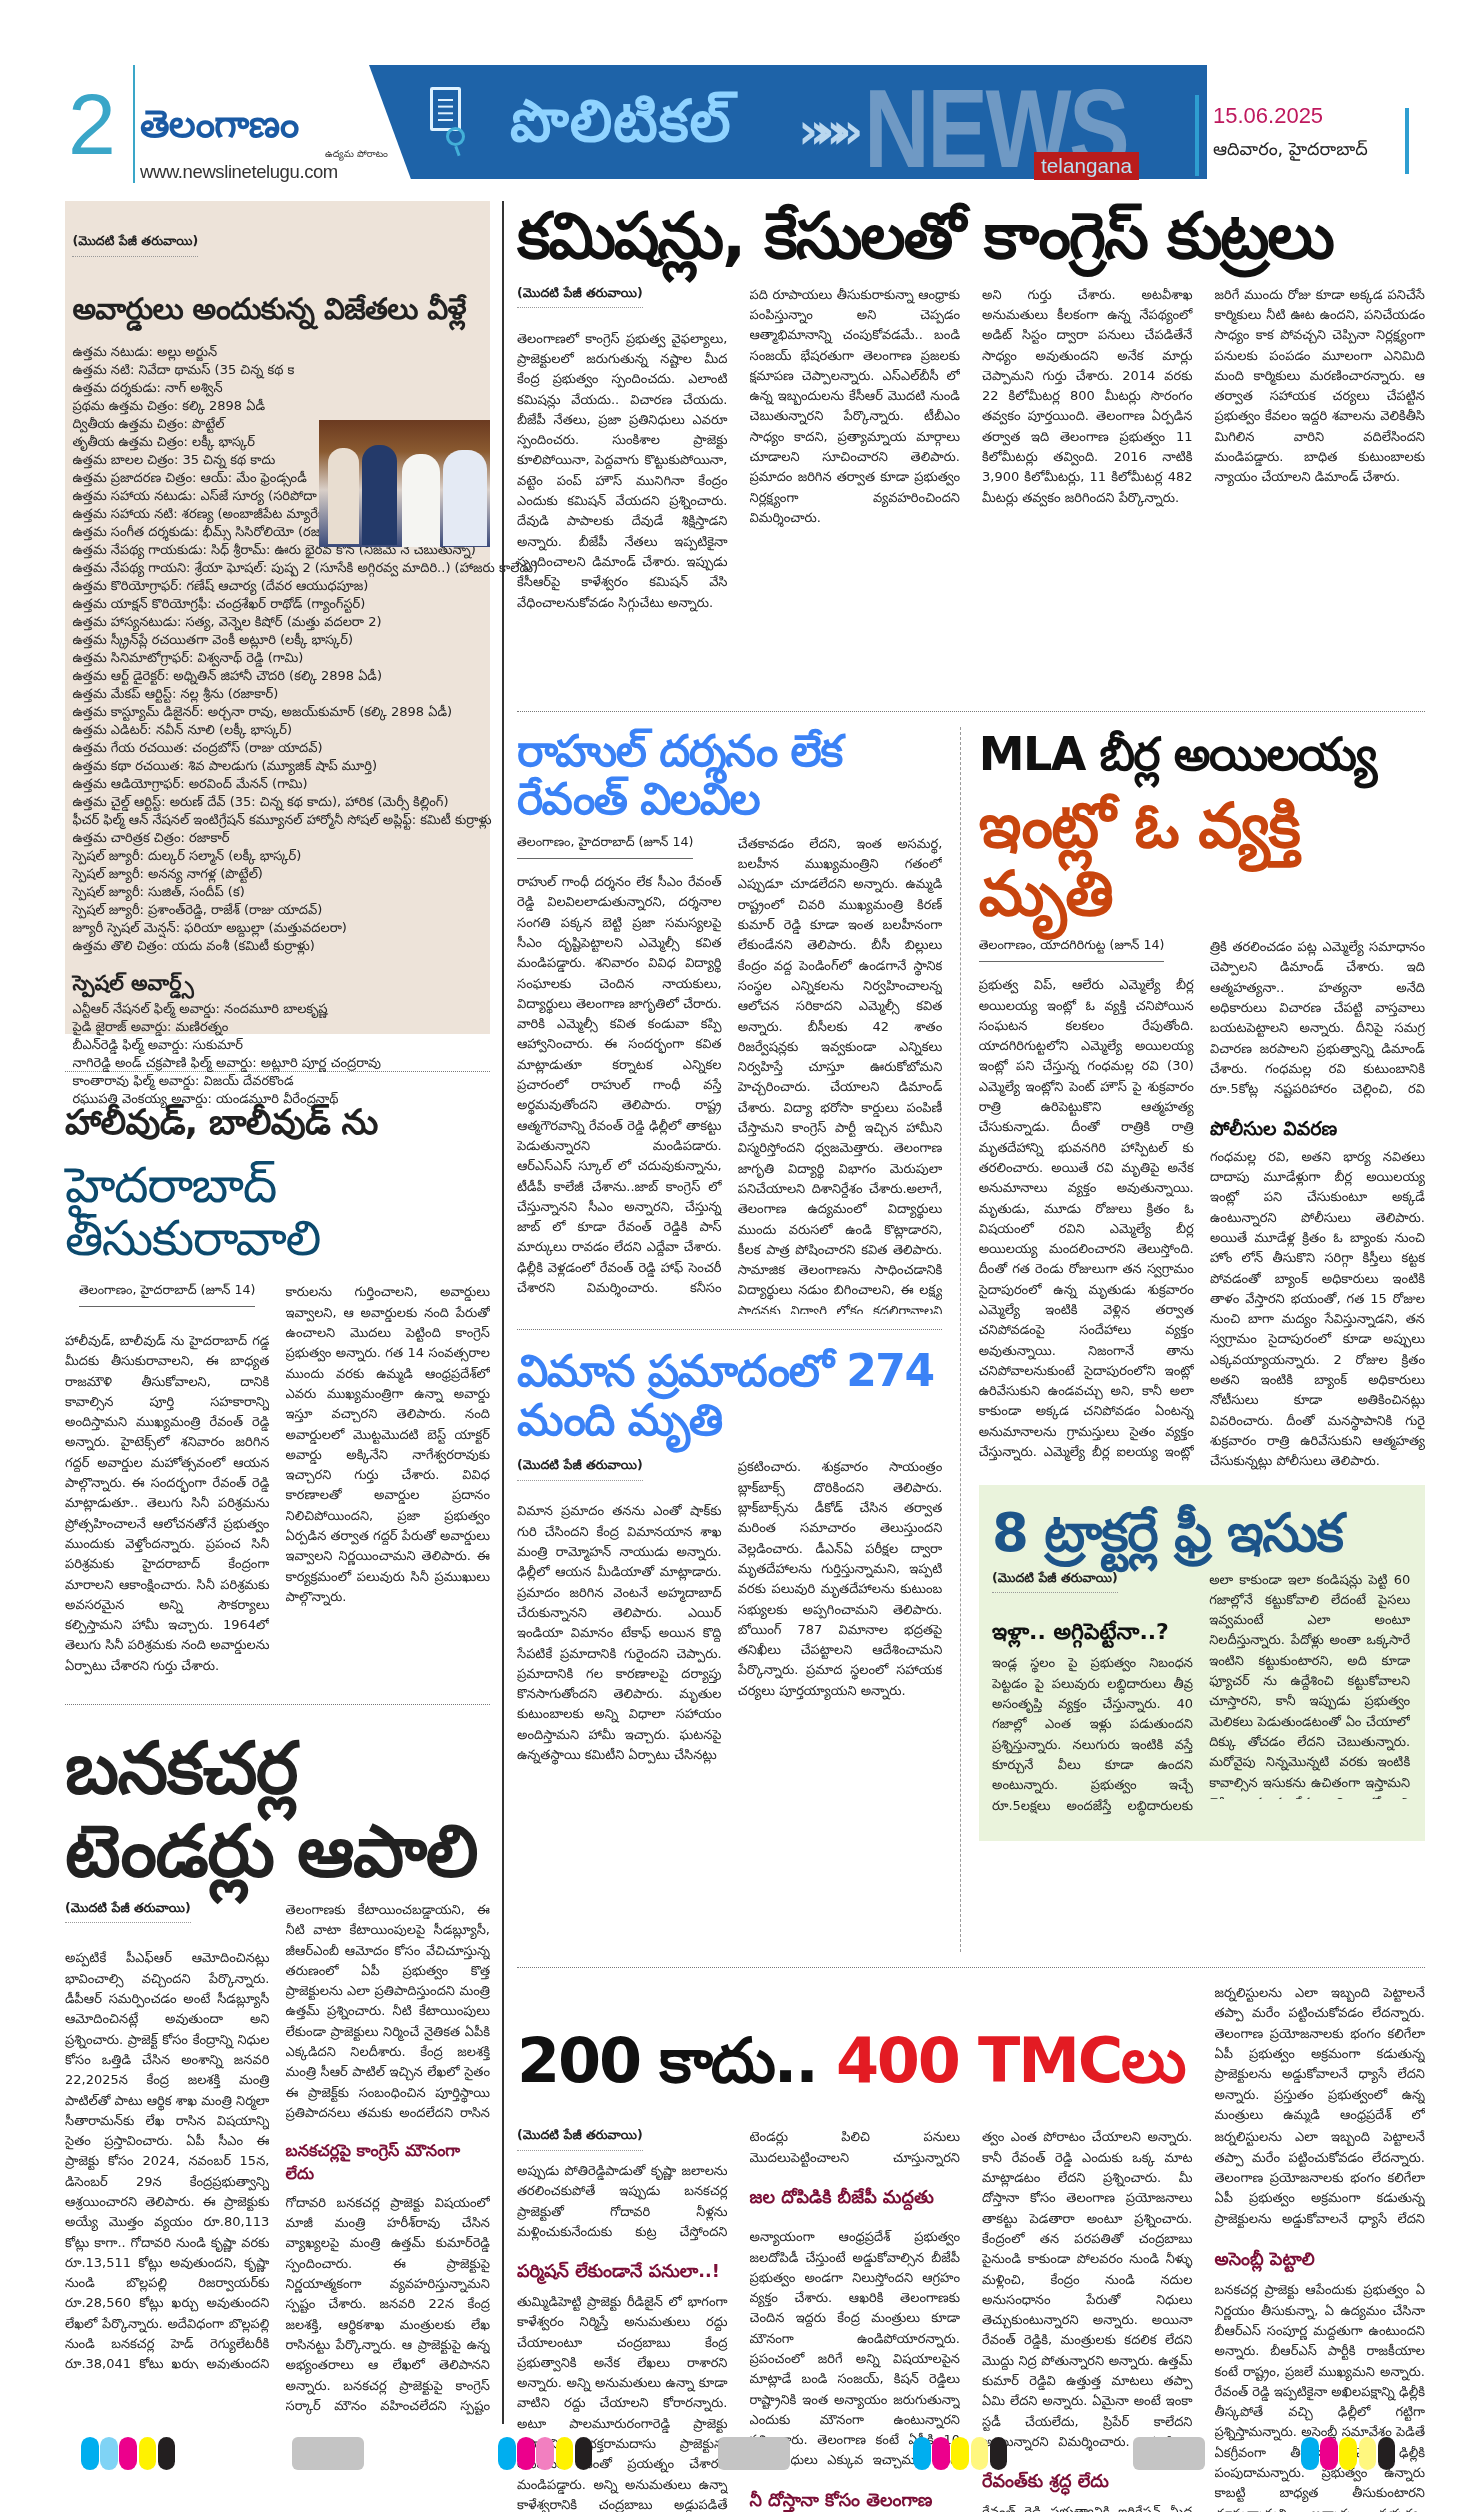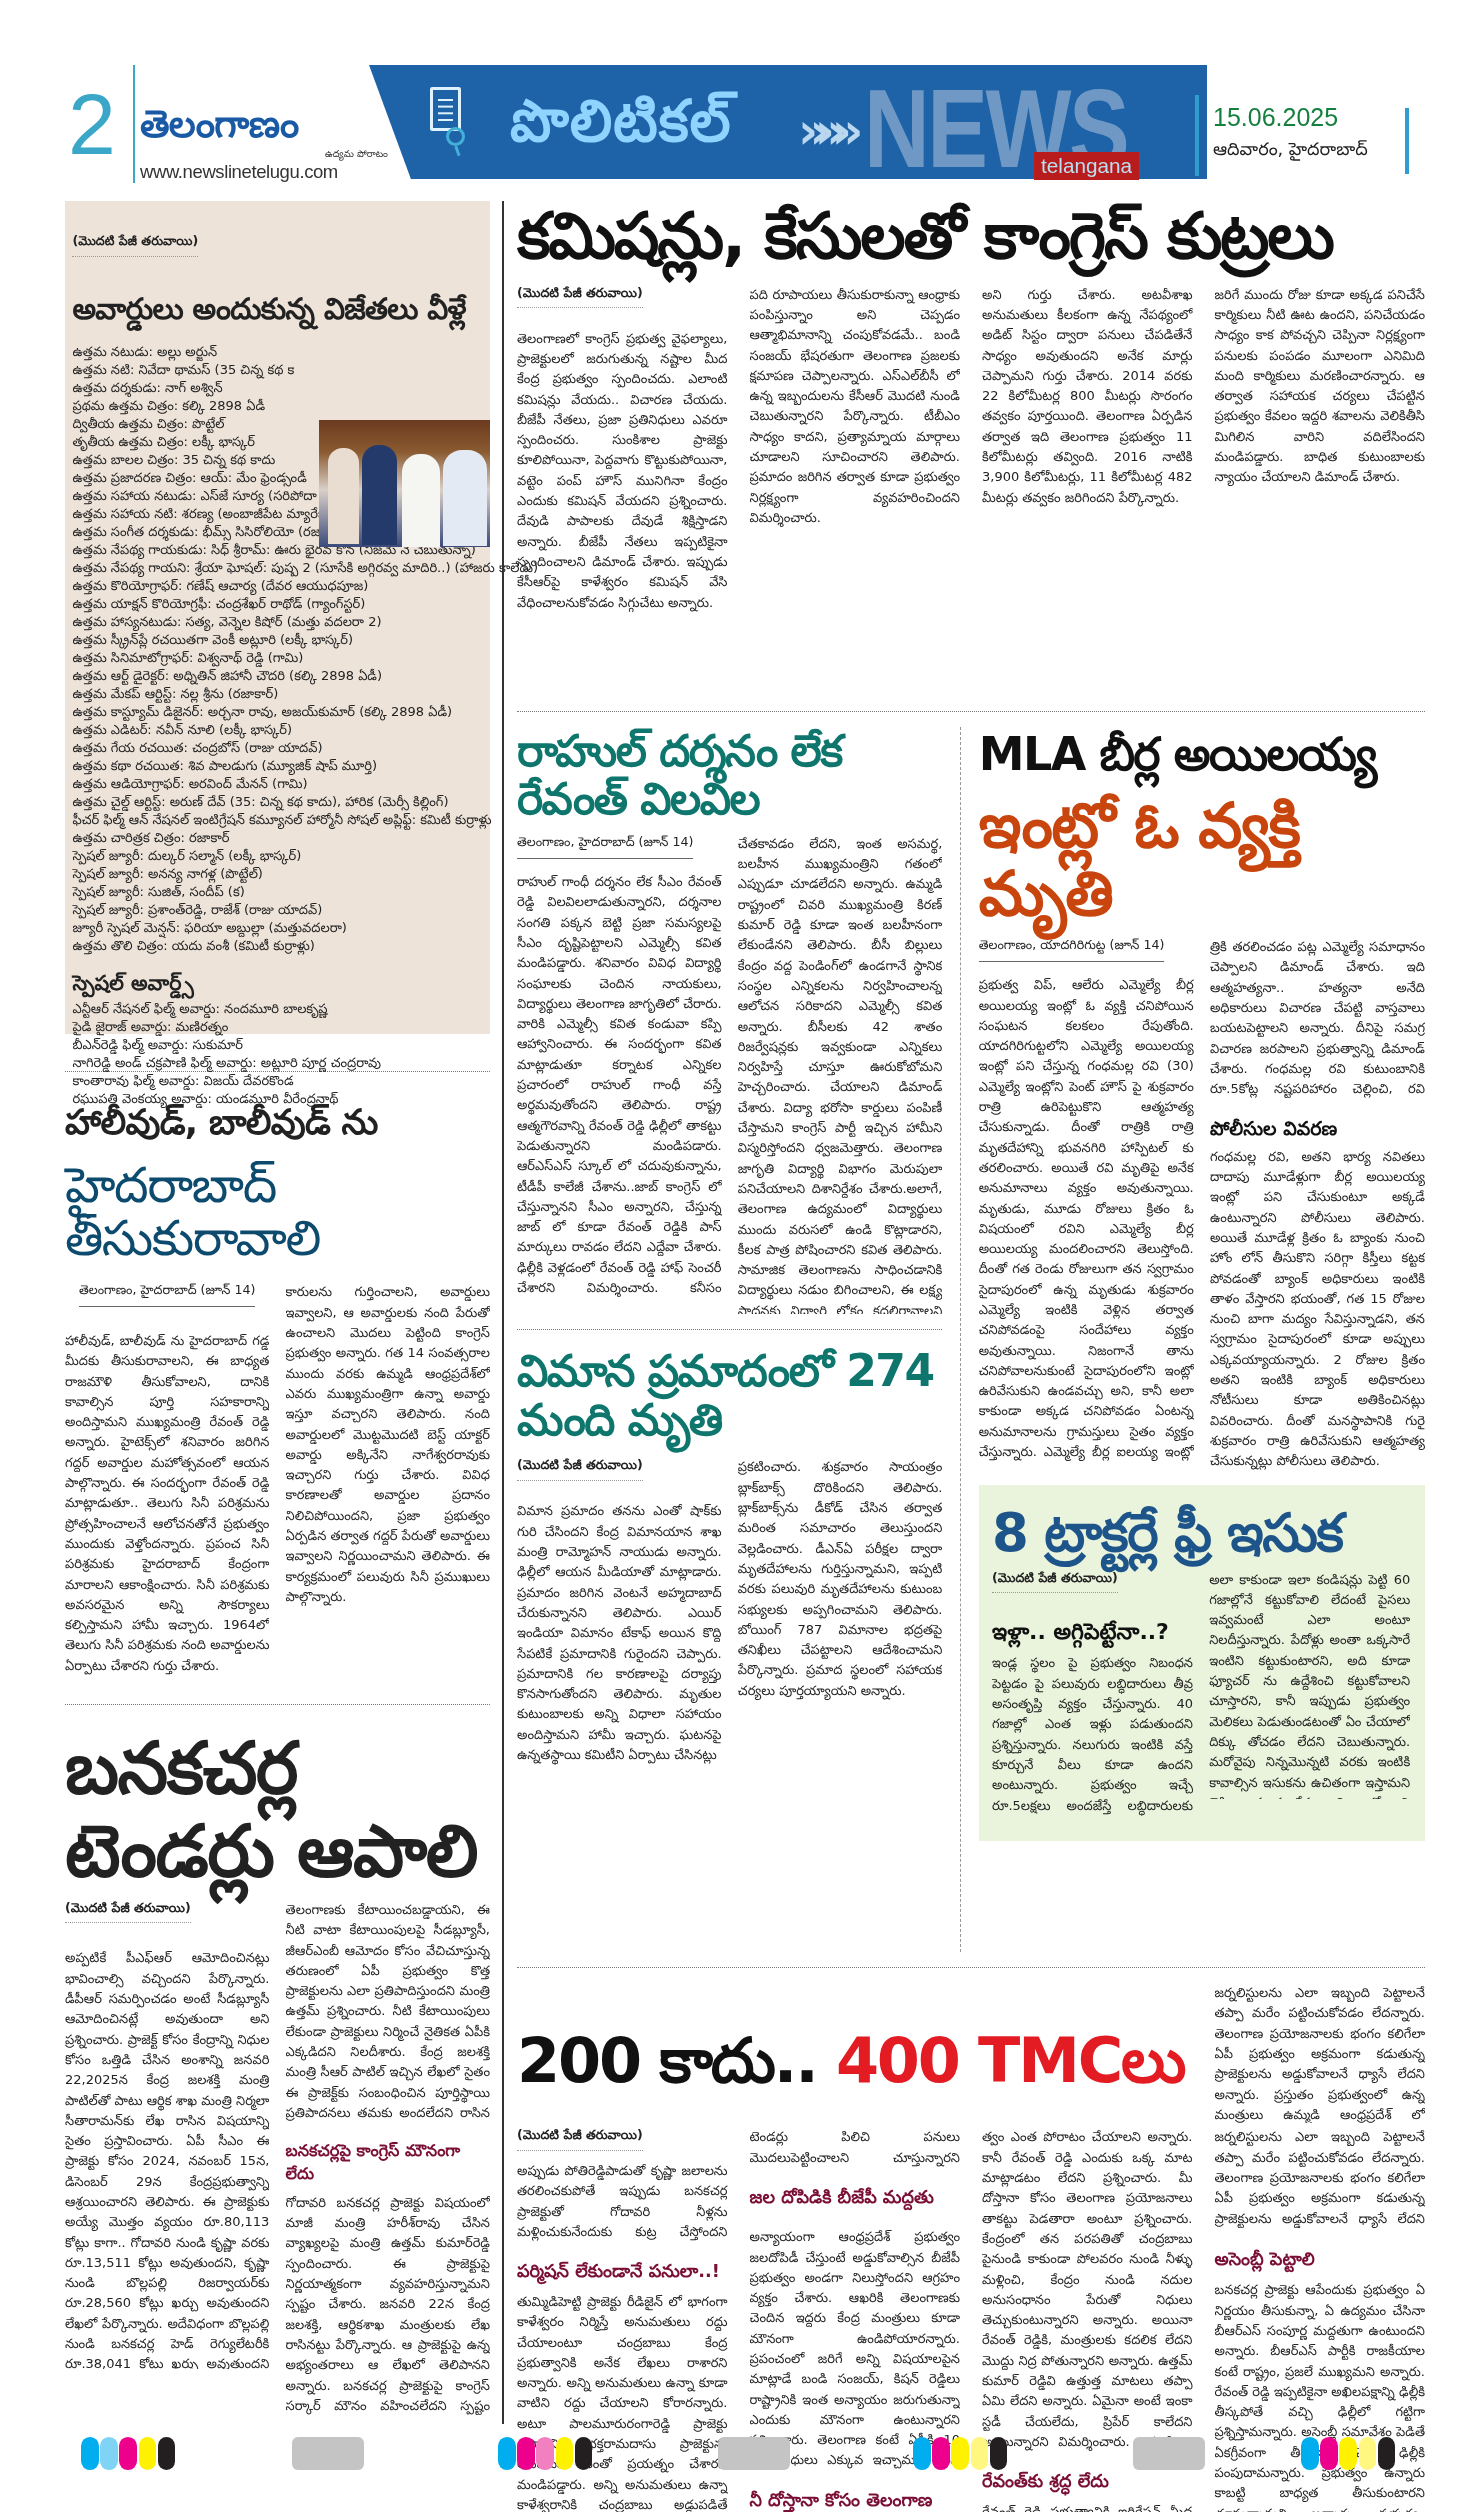--- a/index.html
+++ b/index.html
@@ -17,21 +17,21 @@
   .banner-doc-icon { position: absolute; left: 430px; top: 87px; width: 31px; height: 44px; border: 3px solid #dff2ff; border-radius: 2.2px; }
   .banner-doc-icon::before { content: ""; position: absolute; left: 5.2px; top: 8.9px; width: 14.8px; height: 2.2px; background: #dff2ff; box-shadow: 0 6.6px 0 #dff2ff, 0 13.3px 0 #dff2ff, 0 20px 0 #dff2ff; }
   .banner-search-icon { position: absolute; left: 446px; top: 127px; width: 19px; height: 19px; border: 3px solid #43b0d8; border-radius: 50%; }
   .banner-search-icon::after { content: ""; position: absolute; left: 7.4px; top: 16.2px; width: 3px; height: 10.3px; background: #43b0d8; transform: rotate(-20deg); }
   .banner-title { position: absolute; left: 510px; top: 87px; font-size: 58px; font-weight: bold; color: #8fd3ff; letter-spacing: 0.7px; }
   .banner-arrows { position: absolute; left: 798px; top: 103px; font-size: 49px; color: #b9d7ef; font-weight: bold; letter-spacing: -14.8px; }
   .banner-news { position: absolute; left: 864px; top: 74px; font-family: "Liberation Sans", sans-serif; font-size: 111px; font-weight: bold; color: #6f99c4; letter-spacing: -3px; line-height: 1; transform: scaleX(0.82); transform-origin: left; }
   .banner-sub { position: absolute; left: 1034px; top: 152px; width: 105px; height: 28px; background: #b91c1c; color: #b9e0f2; font-family: "Liberation Sans", sans-serif; font-size: 20.7px; text-align: center; line-height: 28px; }
   .date-bar { position: absolute; left: 1195px; top: 95px; width: 3.7px; height: 81px; background: #2e9ed1; }
   .date-bar2 { position: absolute; left: 1405px; top: 108px; width: 3.7px; height: 66px; background: #2e9ed1; }
-  .date-text { position: absolute; left: 1213px; top: 103px; font-family: "Liberation Sans", sans-serif; font-size: 25px; color: #15803d; }
+  .date-text { position: absolute; left: 1213px; top: 103px; font-family: "Liberation Sans", sans-serif; font-size: 22px; color: #be185d; }
   .date-place { position: absolute; left: 1213px; top: 139px; font-size: 17.7px; color: #222; }
 
   
   .col-left { position: absolute; left: 65px; top: 201px; width: 425px; }
   .vrule-main { position: absolute; left: 502px; top: 201px; width: 2.2px; height: 2223px; background: #333; }
   .col-right { position: absolute; left: 517px; top: 201px; width: 908px; }
 
   .dotted-h { border-top: 1.5px dotted #777; }
   .dashed-v { border-left: 1.5px dashed #999; }
 
@@ -58,21 +58,21 @@
   .hyd-kicker { font-size: 35px; font-weight: bold; color: #222; margin-top: 29.5px; letter-spacing: -0.7px; }
   .hyd-title { font-size: 49px; font-weight: normal; color: #0c4a6e; letter-spacing: -1.5px; margin-top: 8px; line-height: 1.1; }
   .two-col { display: grid; grid-template-columns: 1fr 1fr; column-gap: 16.2px; }
 
   
   .bana-title { font-size: 72px; font-weight: bold; color: #222; line-height: 1.15; letter-spacing: -1.5px; margin-top: 22px; }
 
   
   .lead-head { font-size: 64px; font-weight: bold; color: #111; letter-spacing: -2.2px; line-height: 1.1; }
   .four-col { display: grid; grid-template-columns: repeat(4, 1fr); column-gap: 22px; }
-  .mid-head { font-size: 44px; font-weight: bold; color: #0f766e; letter-spacing: -1.5px; line-height: 1.1; }
+  .mid-head { font-size: 44px; font-weight: bold; color: #3b82f6; letter-spacing: -1.5px; line-height: 1.1; }
   .mla-head1 { font-size: 46px; font-weight: bold; color: #111; letter-spacing: -1.5px; }
   .mla-head2 { font-size: 62px; font-weight: bold; color: #c8450e; letter-spacing: -1.5px; line-height: 1.1; }
   .police-head { font-size: 19px; font-weight: bold; color: #111; margin: 17.7px 0 3px; }
   .indira-box { background: #eaf3dc; padding: 17.7px 14.8px 22px 13.3px; }
   .indira-h1 { font-size: 37px; font-weight: bold; color: #111; letter-spacing: -0.7px; }
   .indira-h2 { font-size: 53px; font-weight: bold; color: #1d5489; letter-spacing: -1.5px; line-height: 1.15; }
   .illa-head { font-size: 22px; font-weight: bold; color: #111; margin: 16.2px 0 3px; }
   .tmc-head { font-size: 62px; font-weight: bold; letter-spacing: -2.2px; line-height: 1.1; }
   .tmc-head .black { color: #111; }
   .tmc-head .red { color: #e31b23; }

